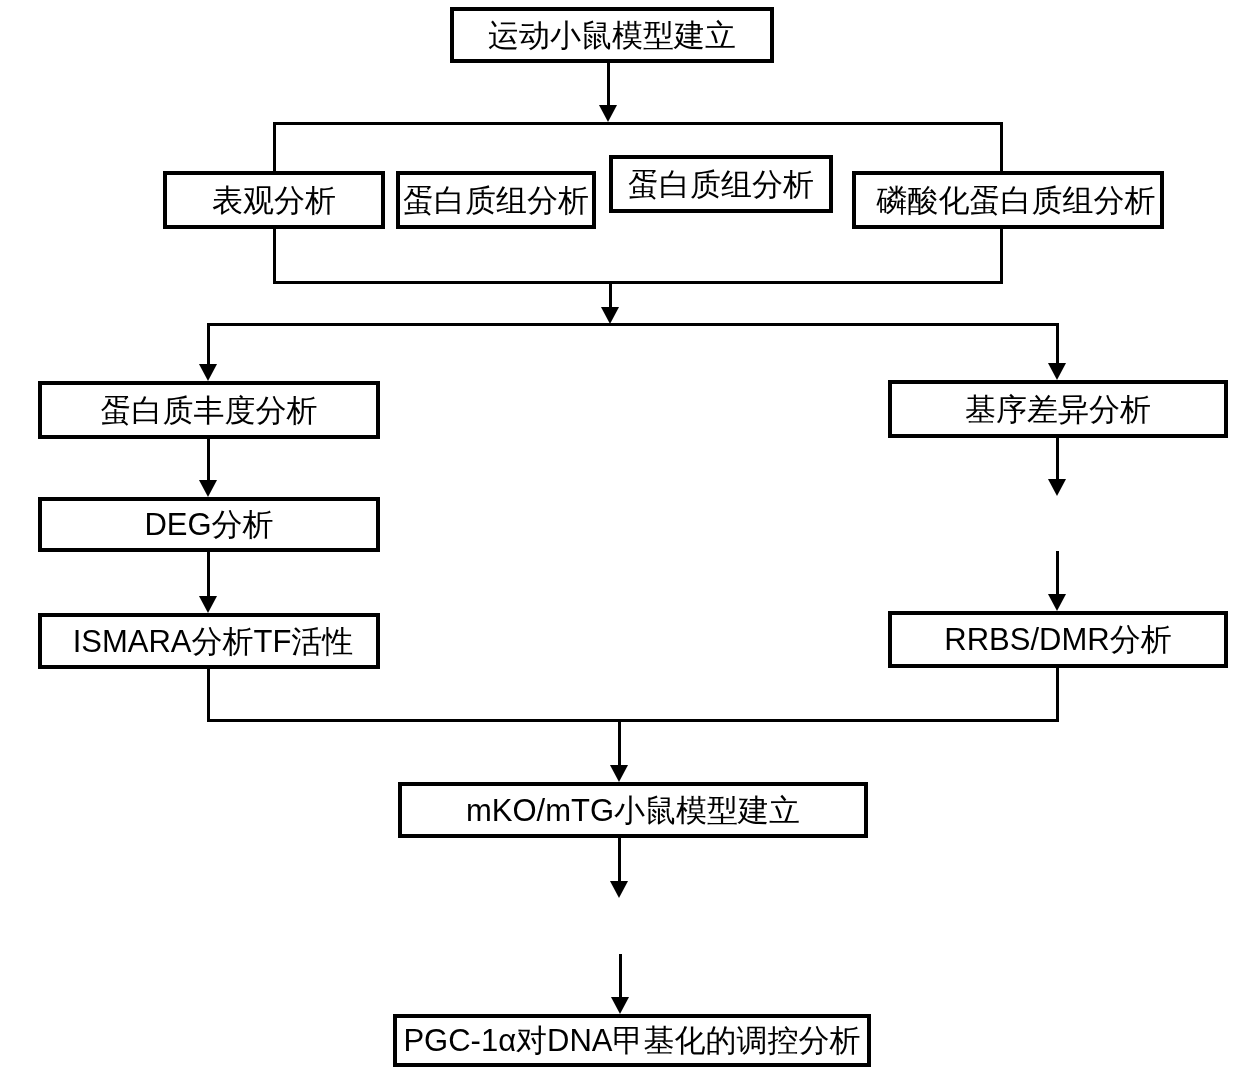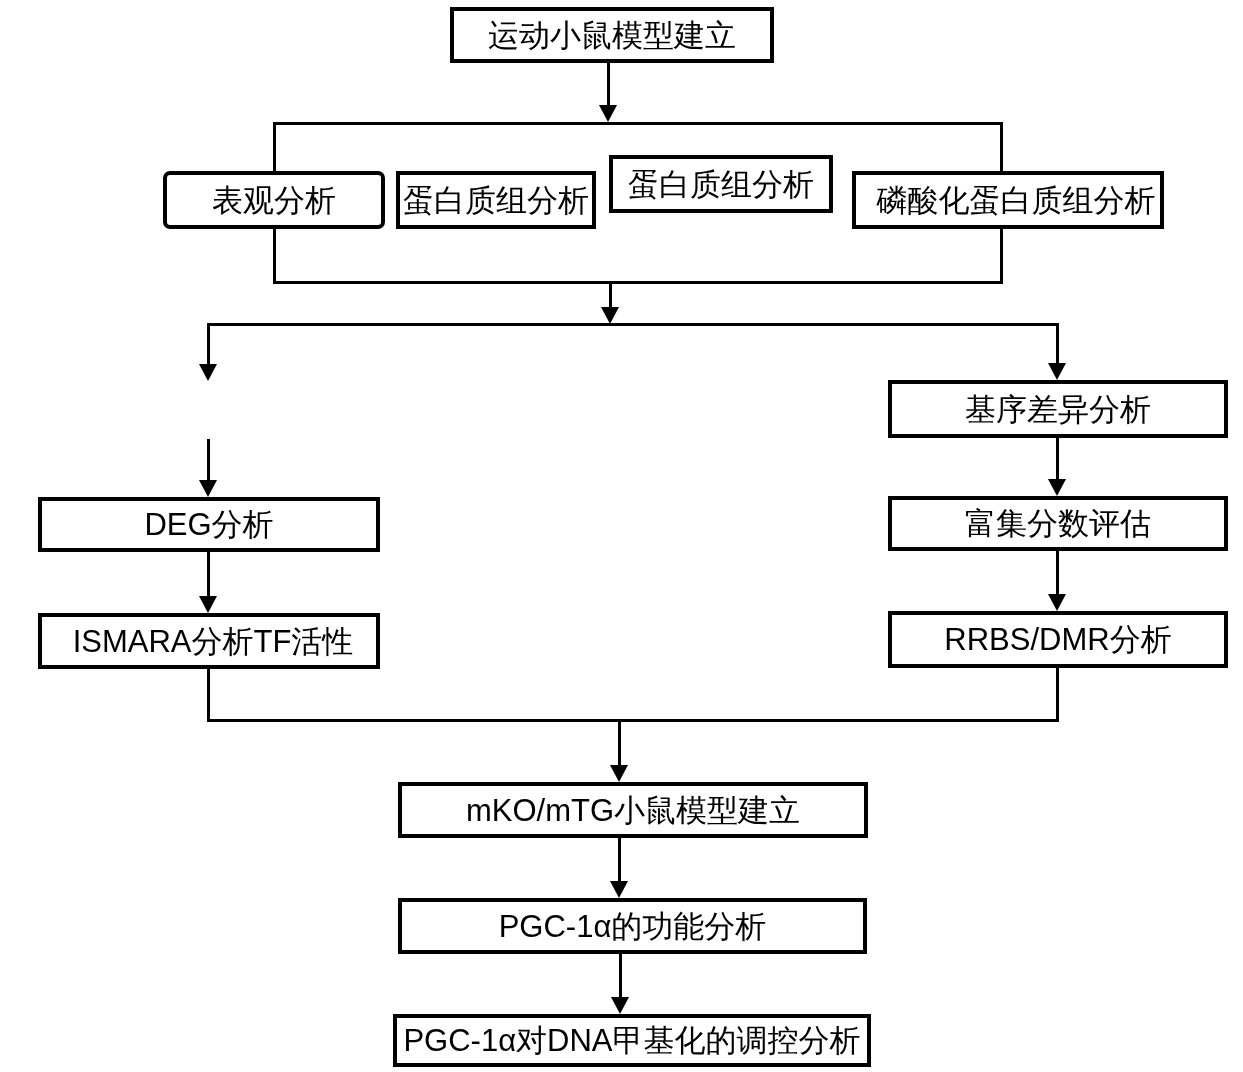--- a/index.html
+++ b/index.html
@@ -49,21 +49,21 @@
   }
   .bracket {
     position: absolute;
     box-sizing: border-box;
     border: 3px solid #000000;
     background: transparent;
     z-index: 1;
   }
   
   #n-top               { left: 450px; top: 7px;    width: 324px; height: 56px; }
-  #n-epigenetic        { left: 163px; top: 171px;  width: 222px; height: 58px; border-radius: 7px; }
+  #n-epigenetic        { left: 163px; top: 171px;  width: 222px; height: 58px; }
   #n-transcriptome     { left: 396px; top: 171px;  width: 200px; height: 58px; }
   #n-proteome          { left: 609px; top: 155px;  width: 224px; height: 58px; }
   #n-phospho           { left: 852px; top: 171px;  width: 312px; height: 58px; padding-left: 16px; }
   #n-abundance         { left: 38px;  top: 381px;  width: 342px; height: 58px; }
   #n-deg               { left: 38px;  top: 497px;  width: 342px; height: 55px; }
   #n-ismara            { left: 38px;  top: 613px;  width: 342px; height: 56px; padding-left: 8px; }
   #n-motif             { left: 888px; top: 380px;  width: 340px; height: 58px; }
   #n-enrichment        { left: 888px; top: 496px;  width: 340px; height: 55px; }
   #n-rrbs              { left: 888px; top: 611px;  width: 340px; height: 57px; }
   #n-mko               { left: 398px; top: 782px;  width: 470px; height: 56px; }
@@ -114,24 +114,23 @@
   <div class="vline" style="left:619px; top:954px; height:44px;"></div>
   <div class="ahead" style="left:611px; top:997px;"></div>
 
   <div class="node" id="n-top">运动小鼠模型建立</div>
 
   <div class="node" id="n-epigenetic">表观分析</div>
   <div class="node" id="n-transcriptome">蛋白质组分析</div>
   <div class="node" id="n-proteome">蛋白质组分析</div>
   <div class="node" id="n-phospho">磷酸化蛋白质组分析</div>
 
+  <div class="node" id="n-abundance">蛋白质丰度分析</div>
   <div class="node" id="n-deg">DEG分析</div>
   <div class="node" id="n-ismara">ISMARA分析TF活性</div>
 
   <div class="node" id="n-motif">基序差异分析</div>
-  <div class="node" id="n-enrichment">富集分数评估</div>
   <div class="node" id="n-rrbs">RRBS/DMR分析</div>
 
   <div class="node" id="n-mko">mKO/mTG小鼠模型建立</div>
-  <div class="node" id="n-pgcfunc">PGC-1α的功能分析</div>
   <div class="node" id="n-pgcdna">PGC-1α对DNA甲基化的调控分析</div>
 
 </div>
 
 </body></html>

